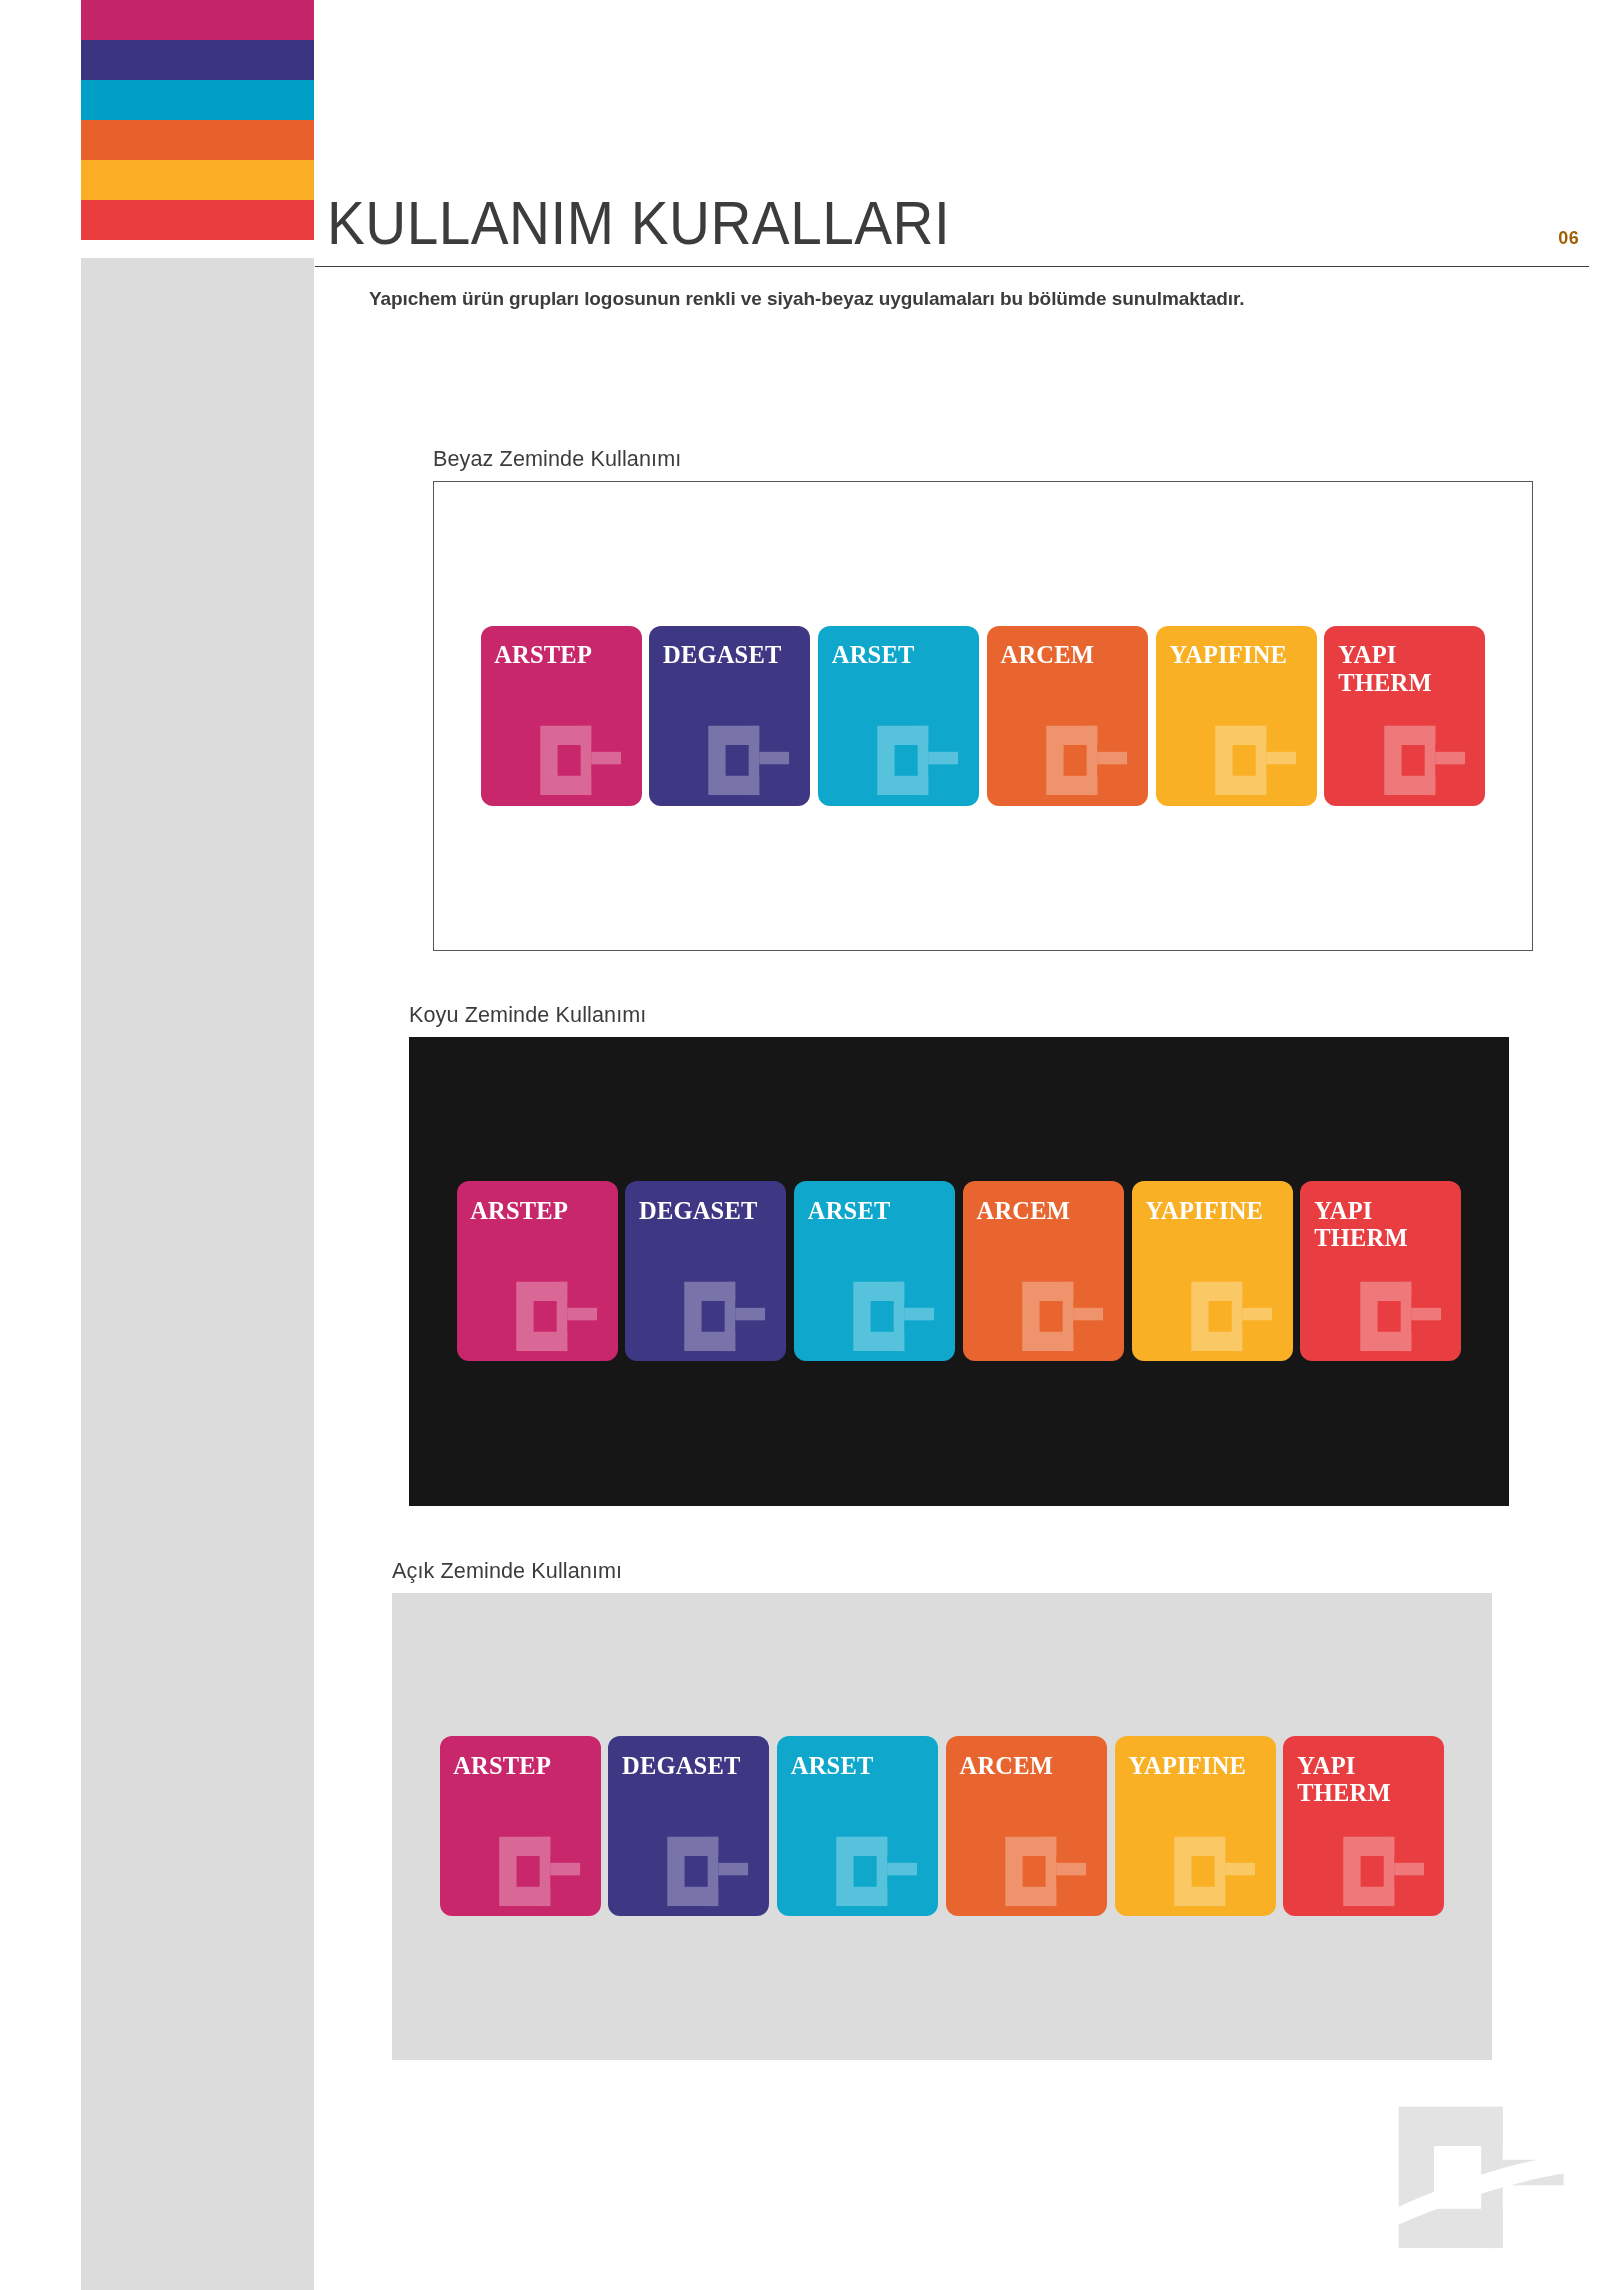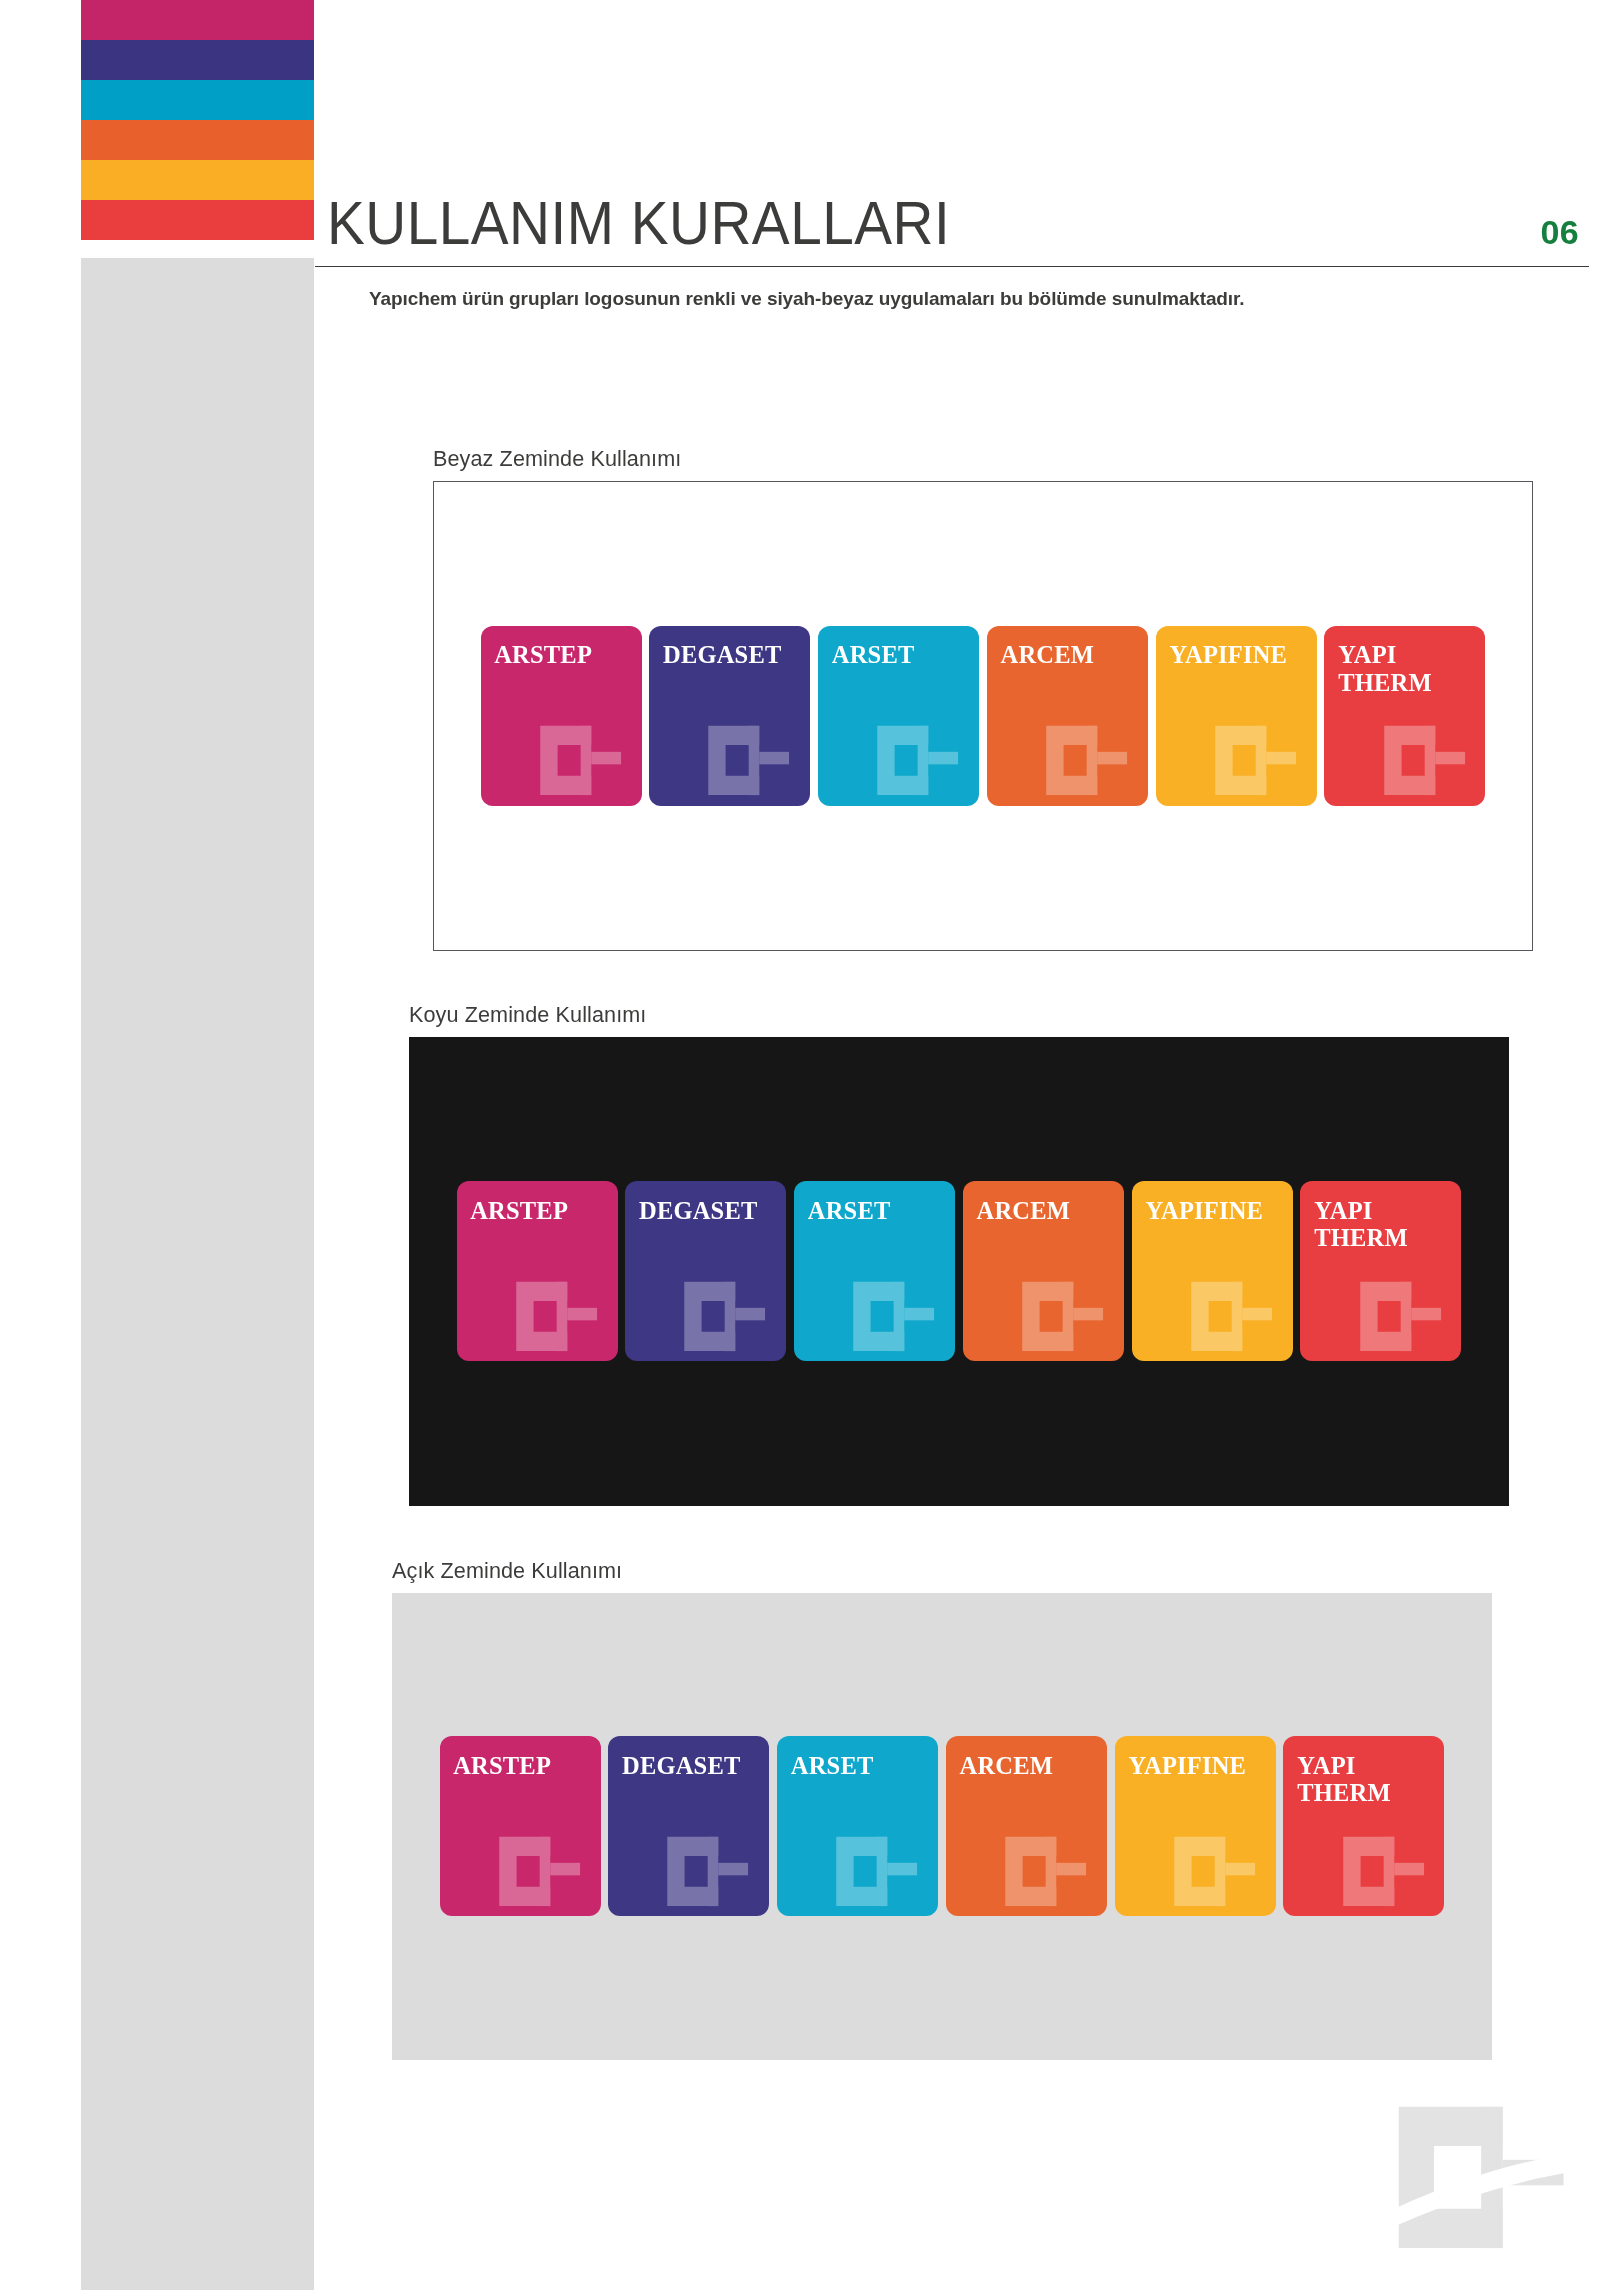--- a/index.html
+++ b/index.html
@@ -57,23 +57,23 @@
     font-size: 61px;
     font-weight: 300;
     letter-spacing: 0.5px;
     color: #3c3c3b;
     line-height: 1;
     transform: scaleX(0.93);
     transform-origin: left bottom;
   }
   .page-number {
     font-family: "Liberation Sans", sans-serif;
-    font-size: 34px;
+    font-size: 18px;
     font-weight: bold;
-    color: #15803d;
+    color: #a16207;
     letter-spacing: 0.5px;
   }
   .header-rule {
     margin-top: 11.8px;
     width: 100%;
     height: 1.6px;
     background: #3c3c3b;
   }
 
   

